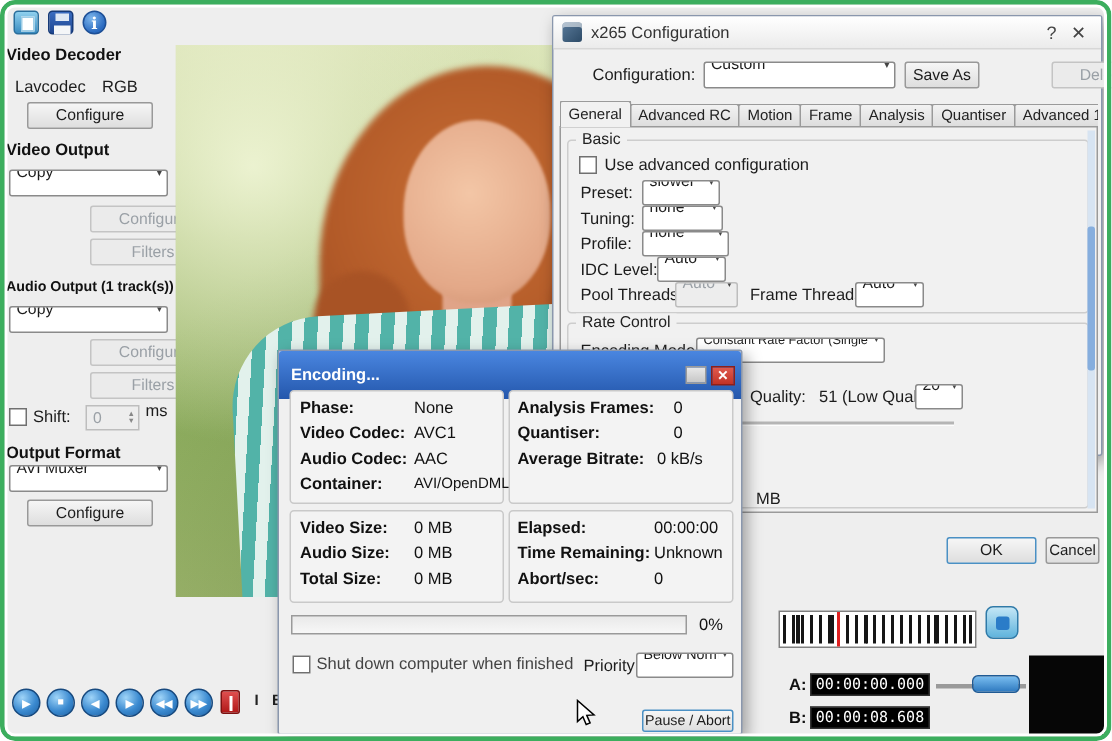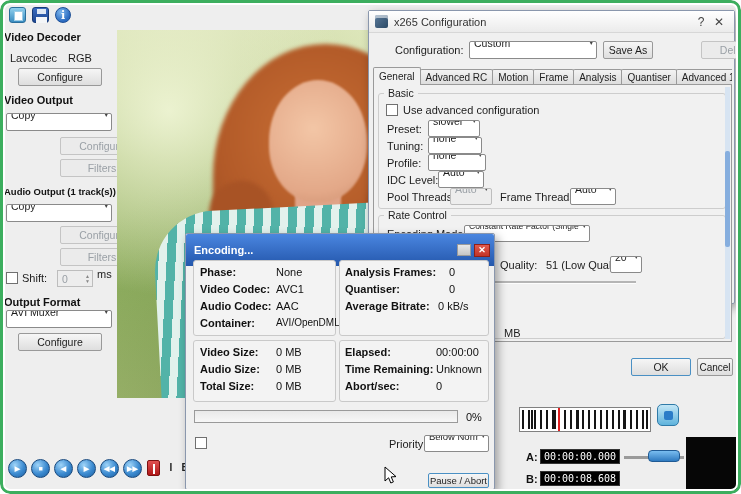--- a/index.html
+++ b/index.html
@@ -317,20 +317,21 @@
     <div class="a ev" style="left:250px;top:112px;">00:00:00</div>
     <div class="a bl" style="left:159px;top:129px;">Time Remaining:</div>
     <div class="a ev" style="left:250px;top:129px;">Unknown</div>
     <div class="a bl" style="left:159px;top:146px;">Abort/sec:</div>
     <div class="a ev" style="left:250px;top:146px;">0</div>
 
     <div class="progress" style="left:8px;top:176px;width:264px;"></div>
     <div class="a ev" style="left:280px;top:177px;">0%</div>
 
     <div class="a cb" style="left:9px;top:203px;"></div>
+    <div class="a lbl" style="left:25px;top:203px;color:#444;">Shut down computer when finished</div>
     <div class="a lbl" style="left:203px;top:204px;">Priority:</div>
     <div class="a combo" style="left:238px;top:201px;width:65px;height:17px;font-size:9.5px;">
       <span class="cx">Below Normal</span>
         <span class="ar"></span>
     </div>
     <div class="a btn okbtn" style="left:242px;top:239px;width:61px;height:15px;font-size:9.5px;">Pause / Abort</div>
   </div>
 
   <svg class="cursor" style="left:384px;top:466px;" width="15" height="19" viewBox="0 0 15 19">
     <path d="M1,1 L1,15 L4.6,11.8 L6.8,17 L9.4,15.9 L7.2,10.9 L12,10.6 Z" fill="#ffffff" stroke="#000000" stroke-width="1"></path>

